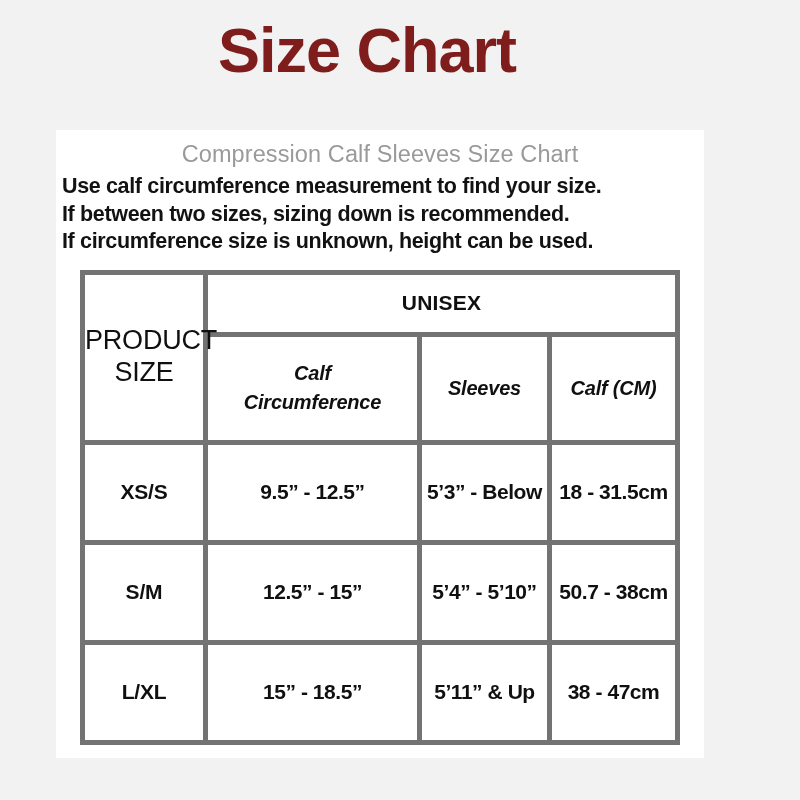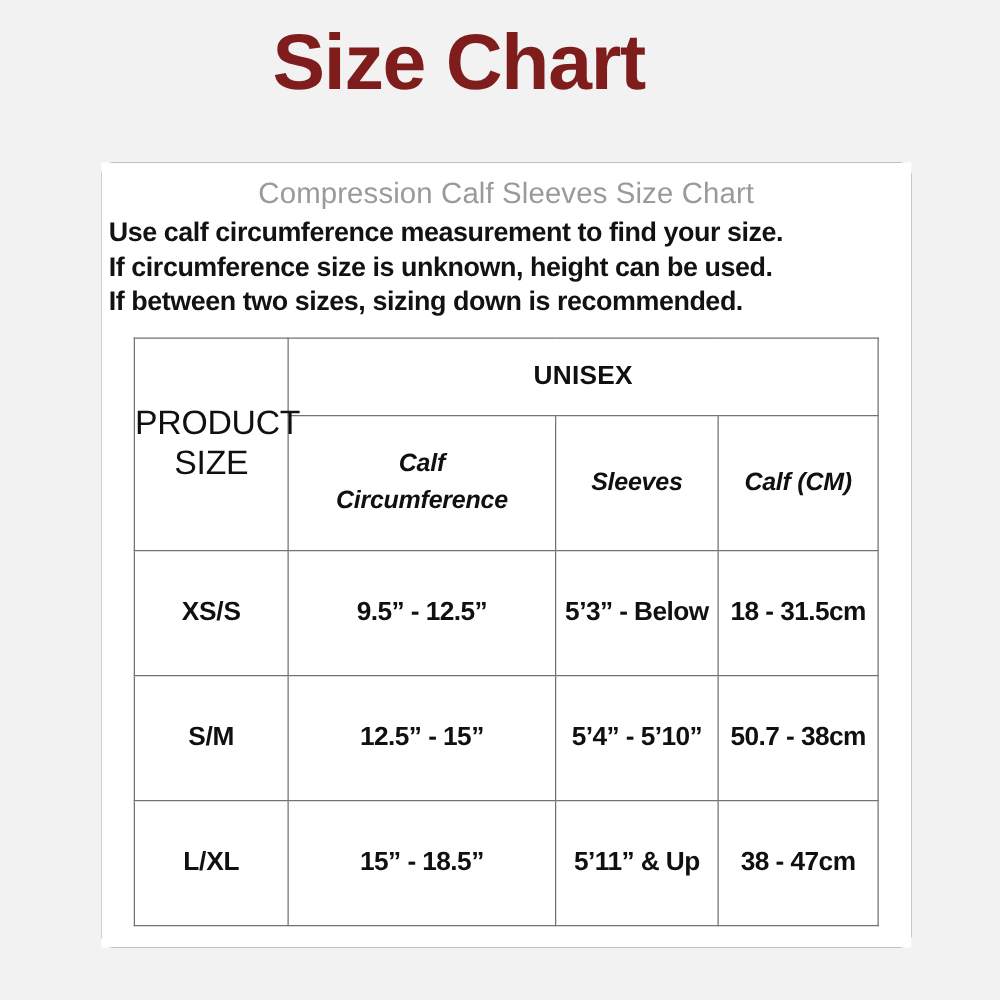--- a/index.html
+++ b/index.html
@@ -78,21 +78,21 @@
     font-weight: bold;
     color: #7f1d1d;
     letter-spacing: -1px;
     line-height: 1.05;
     font-family: "Liberation Sans", sans-serif;
   }
 
   
   .frame {
     position: absolute;
-    left: 81px;
+    left: 56px;
     top: 130px;
     width: 648px;
     height: 628px;
     background: #0a0a0a;
     border-radius: 9px;
   }
 
   .card {
     position: relative;
     width: 100%;
@@ -127,21 +127,21 @@
 
   
   .size-table {
     margin: 14px auto 0 auto;
     width: 595px;
     border-collapse: collapse;
     table-layout: fixed;
   }
 
   .size-table td {
-    border: 1px solid #737373;
+    border: 5px solid #737373;
     text-align: center;
     vertical-align: middle;
     color: #101010;
     font-family: "Liberation Sans", sans-serif;
   }
 
   .col-size    { width: 123px; }
   .col-calfin  { width: 214px; }
   .col-height  { width: 130px; }
   .col-calfcm  { width: 128px; }
@@ -191,22 +191,22 @@
     <div class="page-title">Size Chart</div>
   </div>
 
   <div class="frame">
     <div class="card">
 
       <div class="card-subtitle">Compression Calf Sleeves Size Chart</div>
 
       <div class="instructions">
         <div>Use calf circumference measurement to find your size.</div>
+        <div>If between two sizes, sizing down is recommended.</div>
         <div>If circumference size is unknown, height can be used.</div>
-        <div>If between two sizes, sizing down is recommended.</div>
       </div>
 
       <table class="size-table">
         <colgroup>
           <col class="col-size">
           <col class="col-calfin">
           <col class="col-height">
           <col class="col-calfcm">
         </colgroup>
         <tbody>

